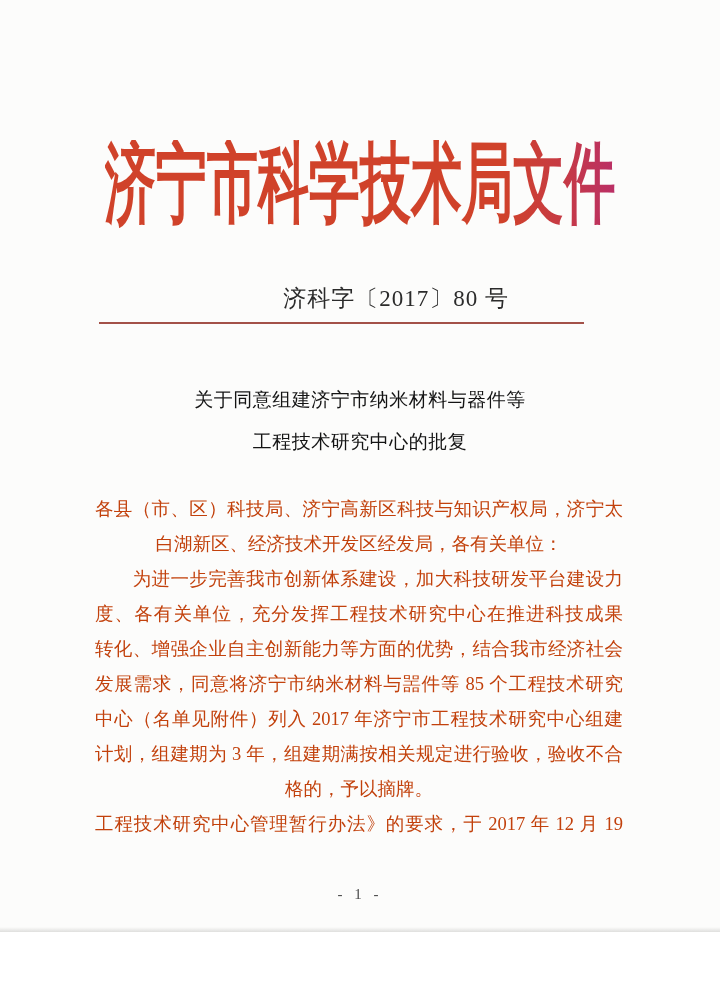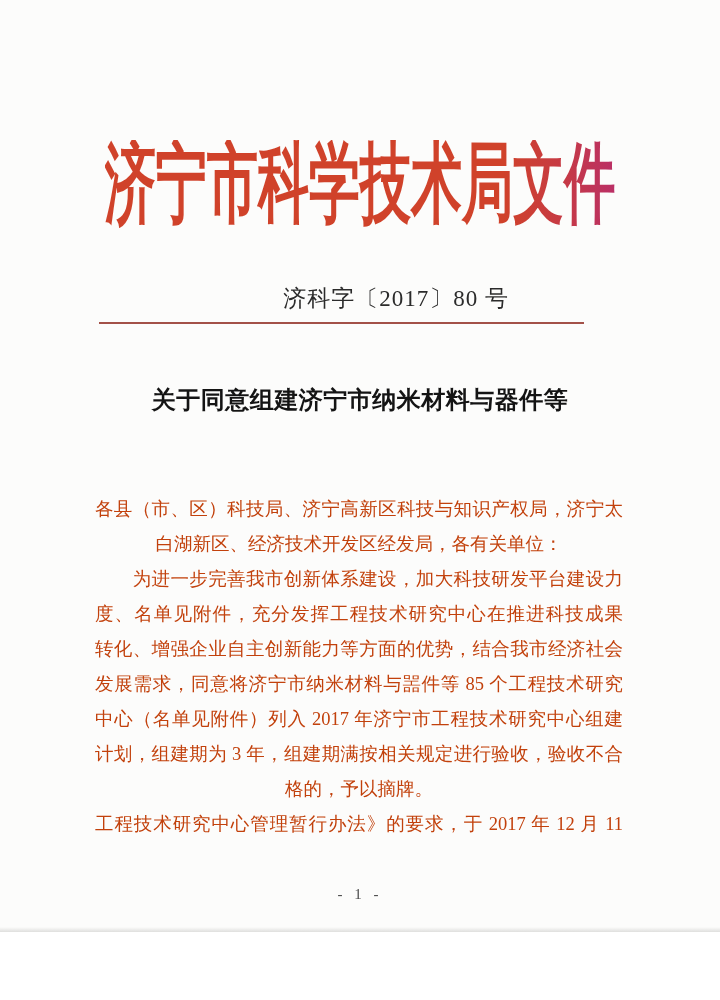--- a/index.html
+++ b/index.html
@@ -75,22 +75,22 @@
     background: #a35148;
   }
 
   
   .title {
     position: absolute;
     top: 379px;
     left: 0;
     width: 720px;
     text-align: center;
-    font-size: 24px;
-    font-weight: bold;
+    font-size: 19px;
+    font-weight: normal;
     line-height: 42px;
     color: #141414;
     letter-spacing: 0.5px;
   }
 
   
   .bodytext {
     position: absolute;
     top: 492px;
     left: 95px;
@@ -131,30 +131,31 @@
   <div class="header">
     <span class="header-text">济宁市科学技术局文件</span>
   </div>
 
   <div class="docnum">济科字〔2017〕80 号</div>
 
   <div class="divider"></div>
 
   <div class="title">
     <div>关于同意组建济宁市纳米材料与器件等</div>
+    <div>工程技术研究中心的批复</div>
   </div>
 
   <div class="bodytext" id="bodytext">
       <div class="line stretch">各县（市、区）科技局、济宁高新区科技与知识产权局，济宁太</div>
       <div class="line">白湖新区、经济技术开发区经发局，各有关单位：</div>
       <div class="line stretch">　　为进一步完善我市创新体系建设，加大科技研发平台建设力</div>
-      <div class="line stretch">度、名单见附件，充分发挥工程技术研究中心在推进科技成果</div>
+      <div class="line stretch">度、各有关单位，充分发挥工程技术研究中心在推进科技成果</div>
       <div class="line stretch">转化、增强企业自主创新能力等方面的优势，结合我市经济社会</div>
       <div class="line stretch">发展需求，同意将济宁市纳米材料与噐件等 85 个工程技术研究</div>
       <div class="line stretch">中心（名单见附件）列入 2017 年济宁市工程技术研究中心组建</div>
       <div class="line stretch">计划，组建期为 3 年，组建期满按相关规定进行验收，验收不合</div>
       <div class="line">格的，予以摘牌。</div>
-      <div class="line stretch">工程技术研究中心管理暂行办法》的要求，于 2017 年 12 月 11</div>
+      <div class="line stretch">工程技术研究中心管理暂行办法》的要求，于 2017 年 12 月 19</div>
     </div>
 
   <div class="footer">- 1 -</div>
 
 </div>
 
 </body></html>

